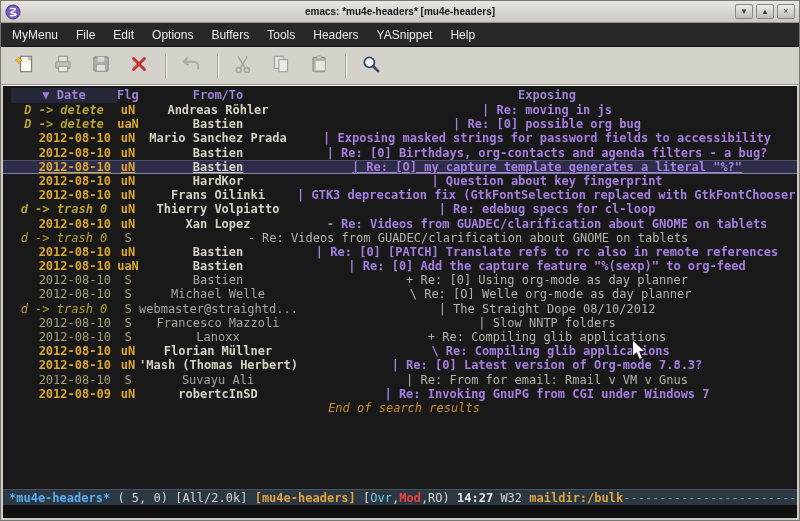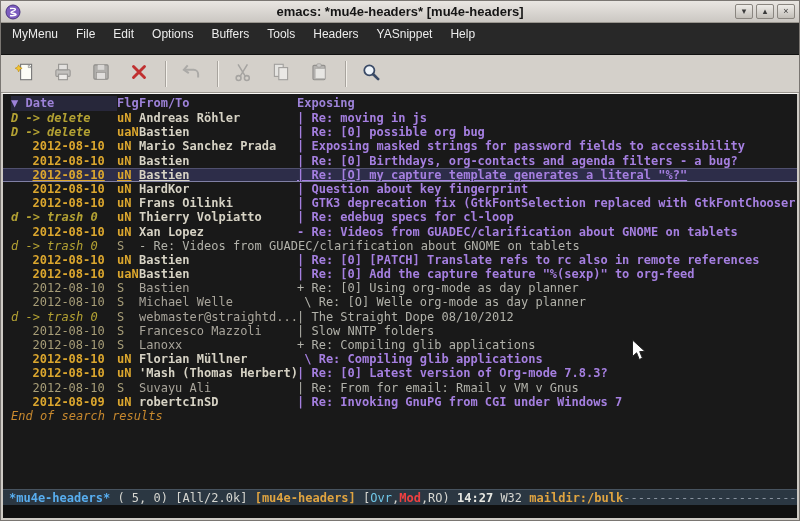--- a/index.html
+++ b/index.html
@@ -15,33 +15,33 @@
   }
   
   .titlebar {
     height: 22px; flex: none; position: relative;
     background: linear-gradient(#e9e6e2, #cbc7c2);
     border-bottom: 1px solid #9a968f;
     display: flex; align-items: center; padding: 0 4px;
   }
   .titlebar .title {
     position: absolute; left: 0; right: 0; text-align: center;
-    font-size: 13px; font-weight: bold; color: #151515; pointer-events: none;
+    font-size: 10px; font-weight: bold; color: #151515; pointer-events: none;
   }
   .win-controls { margin-left: auto; display: flex; gap: 3px; z-index: 2; }
   .win-btn {
     width: 18px; height: 15px; font-size: 9px; line-height: 13px; text-align: center;
     background: linear-gradient(#eeece8, #c2beb8); color: #3a3a3a;
     border: 1px solid #8a8680; border-radius: 2px; cursor: default;
   }
   .app-icon { width: 16px; height: 16px; z-index: 2; }
   
   .menubar {
-    height: 32px; flex: none; background: var(--menubar-bg);
-    display: flex; align-items: flex-start; padding-left: 2px;
+    height: 24px; flex: none; background: var(--menubar-bg);
+    display: flex; align-items: flex-end; padding-left: 2px;
     border-bottom: 1px solid #111;
   }
   .menu-item { color: #ececec; font-size: 12px; padding: 4px 9px; }
   
   .toolbar {
     height: 38px; flex: none; background: var(--chrome-bg);
     display: flex; align-items: center; padding-left: 8px;
     border-bottom: 1px solid #9a968f;
   }
   .tb-btn {
@@ -52,20 +52,21 @@
   .tb-sep {
     width: 2px; height: 26px; margin: 0 8px 0 4px;
     border-left: 1px solid #a8a49e; border-right: 1px solid #f4f1eb;
   }
   
   .frame {
     flex: 1; display: flex; flex-direction: column; overflow: hidden;
     border-top: 1px solid #fbfaf8;
     border-left: 2px solid #cfcbc5; border-right: 2px solid #cfcbc5; border-bottom: 2px solid #cfcbc5;
     background: var(--bg);
+    text-align: center;
   }
   .headers-area {
     flex: 1; overflow: hidden; background: var(--bg);
     font-family: "DejaVu Sans Mono", monospace; font-size: 12px; padding-top: 2px;
   }
   .header-line {
     display: flex; height: 15px; line-height: 15px; padding-left: 8px;
     color: var(--header-line); font-weight: bold; white-space: pre;
   }
   .hl-date { background: #27273a; }

